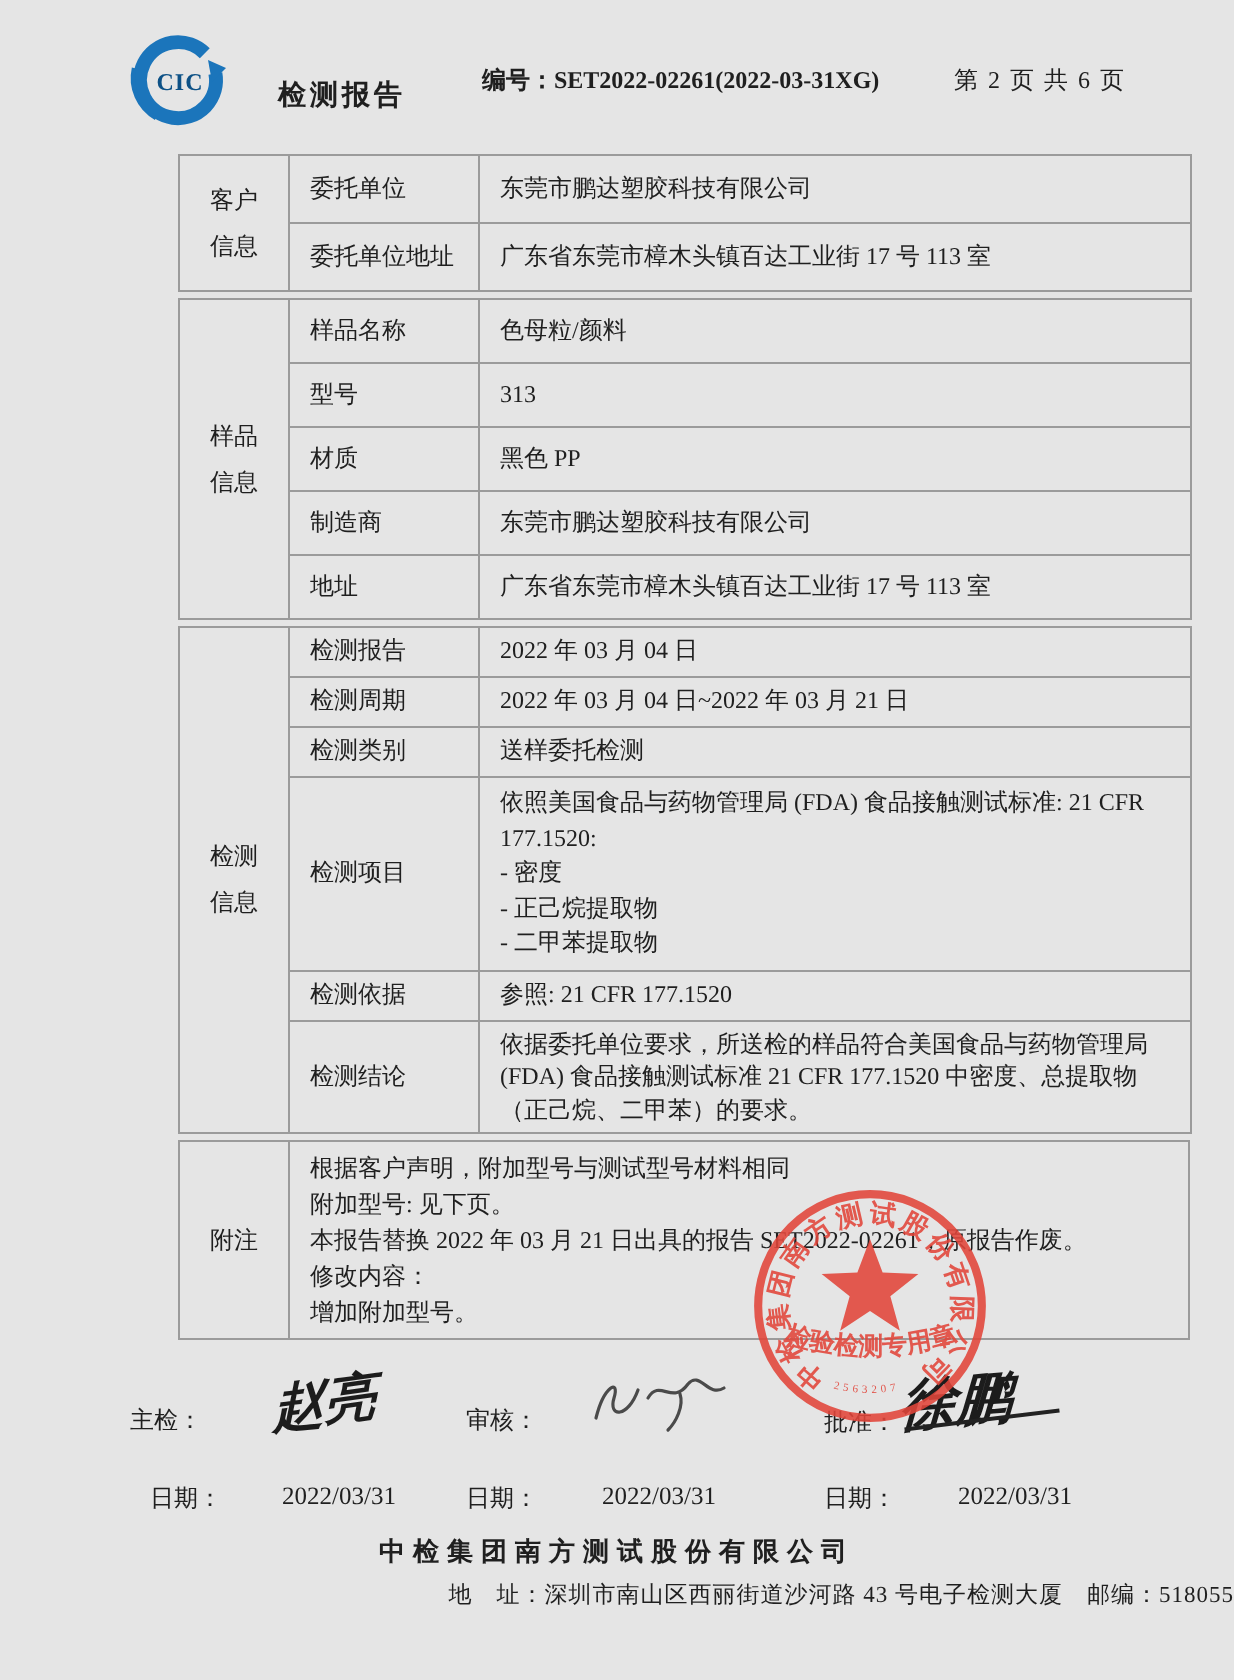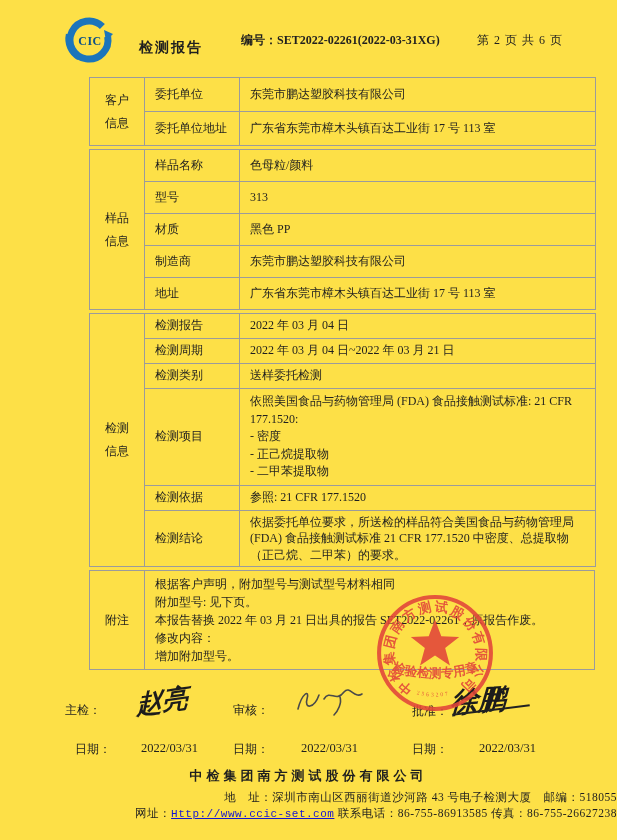--- a/index.html
+++ b/index.html
@@ -1,17 +1,17 @@
 <!DOCTYPE html>
 <html><head>
 <meta charset="utf-8">
 <style>
   * { margin: 0; padding: 0; box-sizing: border-box; }
   body { background: #ffffff; font-family: "Liberation Serif", "DejaVu Serif", serif; }
-  .page { position: relative; width: 617px; height: 840px; background: #fde047; overflow: hidden; color: #1f1f1f; }
+  .page { position: relative; width: 617px; height: 840px; background: #e5e5e5; overflow: hidden; color: #1f1f1f; }
 
   
   .hdr { position: absolute; left: 57px; top: 14px; width: 506px; height: 52px; display: flex; align-items: center; }
   .logo { width: 66px; height: 50px; color: #1b75bb; flex: 0 0 auto; }
   .hdr-title { font-weight: bold; font-size: 14px; margin-left: 16px; letter-spacing: 2px; margin-top: 16px; }
   .hdr-no { font-weight: bold; font-size: 12px; margin-left: 38px; white-space: nowrap; }
   .hdr-page { font-weight: normal; font-size: 12px; margin-left: auto; white-space: nowrap; letter-spacing: 1px; }
 
   
   .tables { position: absolute; left: 57px; top: 77px; width: 506px; padding-left: 32px; }
@@ -184,19 +184,14 @@
   <div class="abs dateval" style="left:141px; top:741px;">2022/03/31</div>
   <div class="abs sigdate" style="left:233px; top:741px;">日期：</div>
   <div class="abs dateval" style="left:301px; top:741px;">2022/03/31</div>
   <div class="abs sigdate" style="left:412px; top:741px;">日期：</div>
   <div class="abs dateval" style="left:479px; top:741px;">2022/03/31</div>
 
   <div class="ftr ftr-co abs">中检集团南方测试股份有限公司</div>
   <div class="ftr ftr-line f2 abs">
     <span>地　址：</span><span>深圳市南山区西丽街道沙河路 43 号电子检测大厦</span>　<span>邮编：</span><span>518055</span>
   </div>
-  <div class="ftr ftr-line f3 abs">
-    <span>网址：</span><a href="#" class="weblink">Http://www.ccic-set.com</a>
-    <span>联系电话：</span><span>86-755-86913585</span>
-    <span>传真：</span><span>86-755-26627238</span>
-  </div>
 
 </div>
 
 </body></html>

